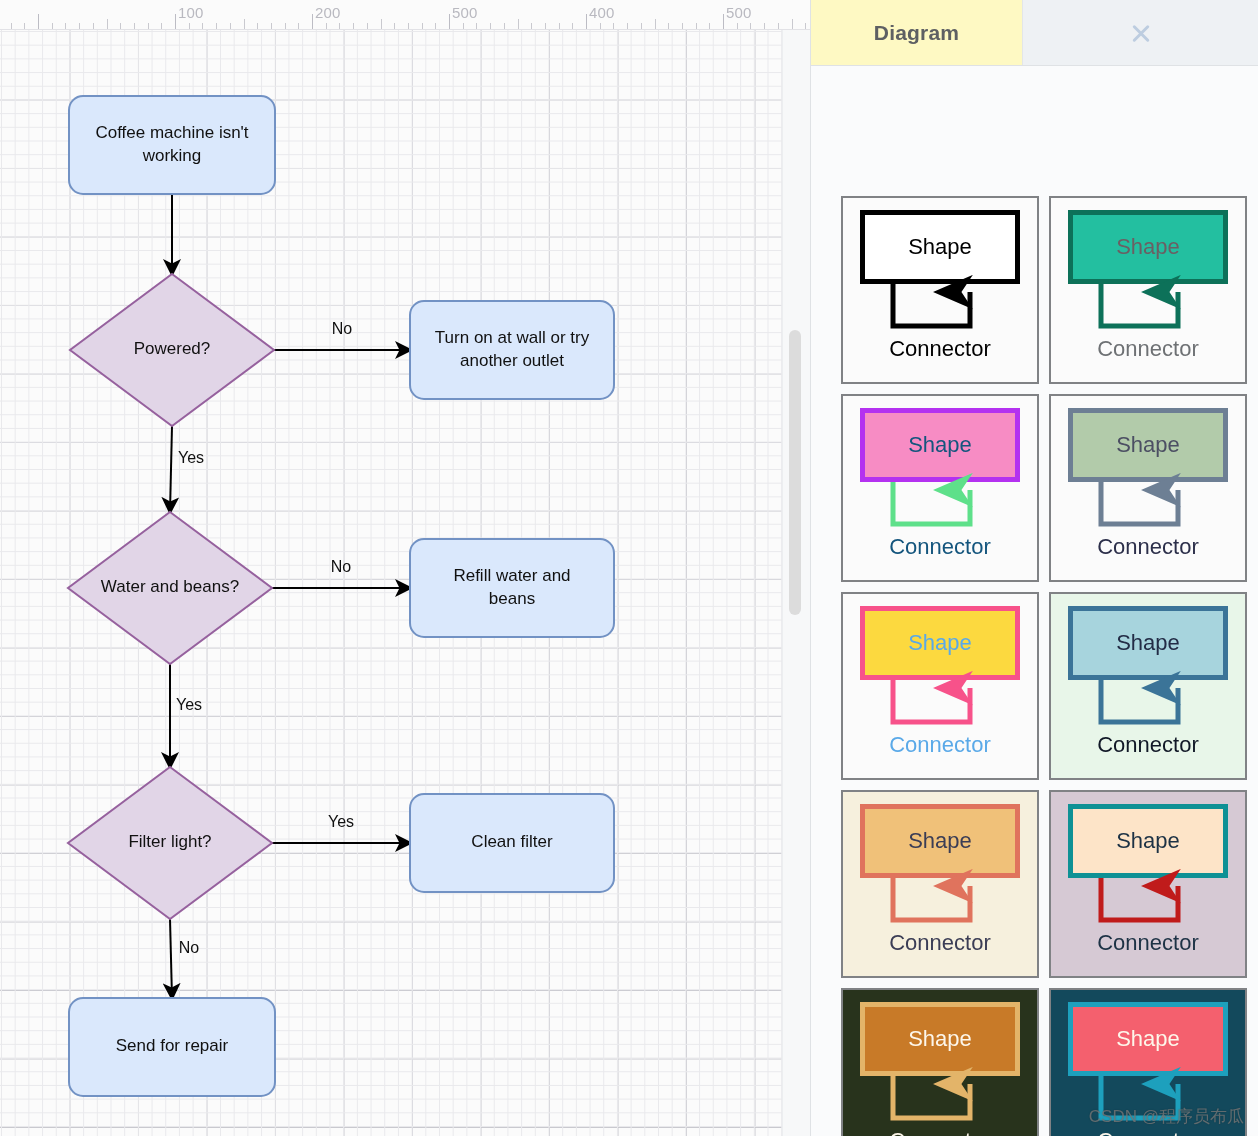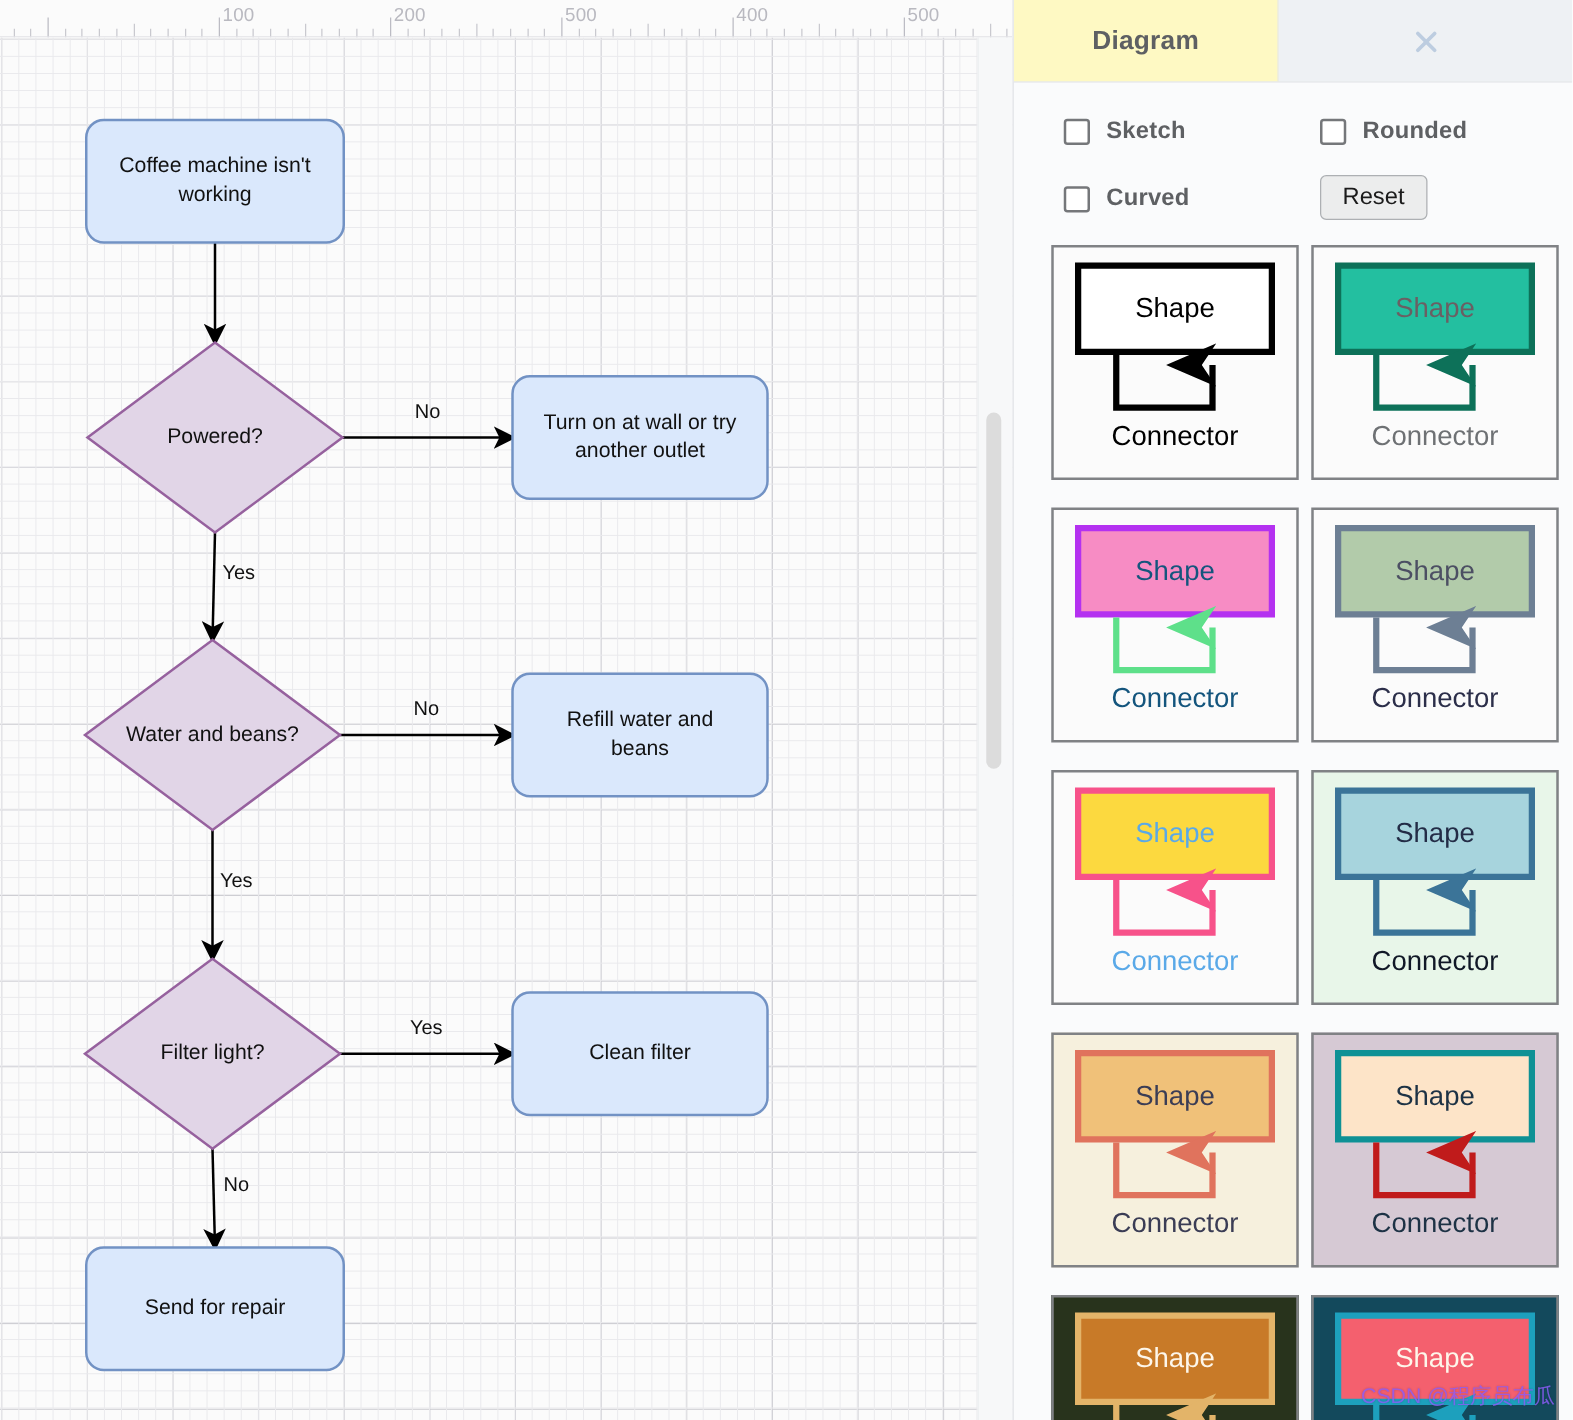--- a/index.html
+++ b/index.html
@@ -146,21 +146,21 @@
     cursor: pointer;
     font-family: "Liberation Sans", sans-serif;
   }
 
   #swatch-grid {
     position: absolute; left: 0; top: 196px;
     width: 448px; height: 940px;
     padding: 0 30px;
     display: grid;
     grid-template-columns: repeat(2, 198px);
-    gap: 22px 10px;
+    gap: 10px 10px;
     align-content: start;
     overflow: hidden;
   }
   .swatch {
     position: relative;
     width: 198px; height: 188px;
     border: 2px solid #808285;
     background: #fbfbfb;
     cursor: pointer;
   }
@@ -169,21 +169,21 @@
     font-family: "Liberation Sans", sans-serif;
     font-size: 22px; text-anchor: middle; dominant-baseline: middle;
   }
   .sw-conn-text {
     font-family: "Liberation Sans", sans-serif;
     font-size: 22px; text-anchor: middle; dominant-baseline: middle;
   }
 
   #watermark {
     position: absolute; right: 14px; bottom: 8px;
-    font-size: 17px; color: #8b5cf6; opacity: .82;
+    font-size: 17px; color: #737373; opacity: .82;
     font-family: "Liberation Sans", sans-serif;
     pointer-events:none; white-space: nowrap;
     text-shadow: 0 0 2px rgba(0,0,0,.25);
   }
 </style>
 </head>
 <body>
 
 <div id="app">
 
@@ -316,35 +316,20 @@
 
     <div id="tabbar">
       <div class="tab diagram">
         <span>Diagram</span>
       </div>
       <div class="tab-close">
         <span class="x-glyph"></span>
       </div>
     </div>
 
-    <div id="opts">
-      <label class="cb-wrap opt-sketch">
-        <span class="cb"></span>
-        <span class="cb-label">Sketch</span>
-      </label>
-      <label class="cb-wrap opt-rounded">
-        <span class="cb"></span>
-        <span class="cb-label">Rounded</span>
-      </label>
-      <label class="cb-wrap opt-curved">
-        <span class="cb"></span>
-        <span class="cb-label">Curved</span>
-      </label>
-      <button id="reset-btn">Reset</button>
-    </div>
 
     <div id="swatch-grid">
         <div class="swatch" style="background:#fbfbfb">
           <svg viewBox="0 0 194 184" preserveAspectRatio="none">
             <defs>
               <marker id="m_sw1" viewBox="0 0 12 14" refX="6" refY="13" markerWidth="7" markerHeight="8" orient="auto">
                 <path d="M6,0 L12,14 L6,10 L0,14 z" fill="#000000"></path>
               </marker>
             </defs>
             <rect x="19.5" y="14.5" width="155" height="69" fill="#ffffff" stroke="#000000" stroke-width="5"></rect>

